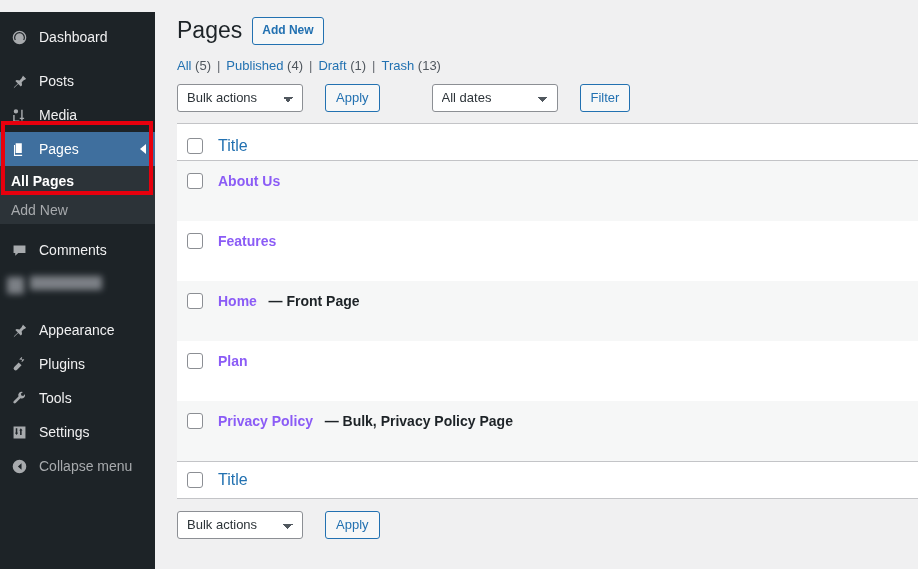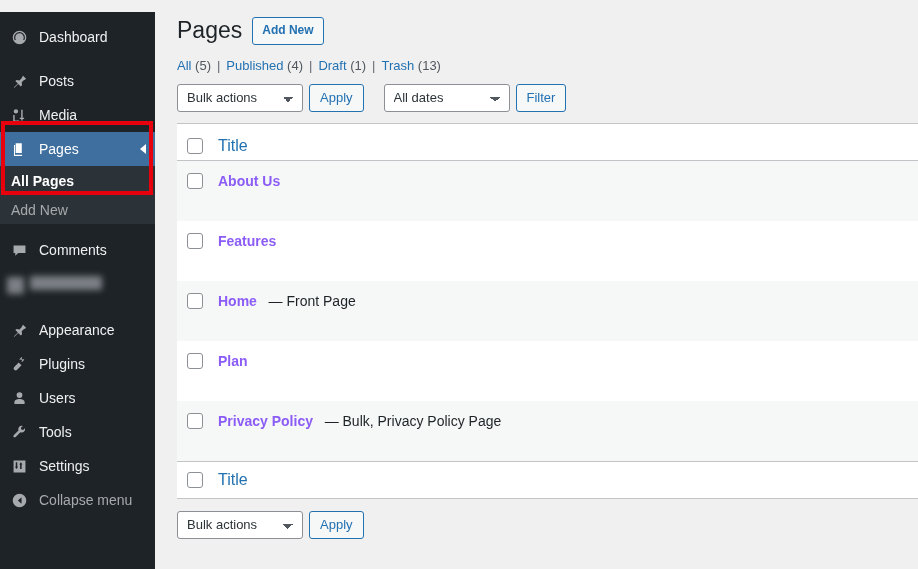--- a/index.html
+++ b/index.html
@@ -134,21 +134,21 @@
     color: #2271b1;
     text-decoration: none;
     cursor: pointer;
   }
   .subsubsub .cnt { color: #50575e; }
   .subsubsub .sep { color: #646970; padding: 0 6px; }
 
   .tablenav {
     margin-top: 11px;
     display: flex; align-items: flex-end;
-    gap: 6px;
+    gap: 22px;
   }
   .tablenav.bottom { margin-top: 12px; }
   select.wp-select {
     -webkit-appearance: none; appearance: none;
     font-family: "Liberation Sans", sans-serif;
     font-size: 13px;
     color: #2c3338;
     background-color: #fff;
     border: 1px solid #8c8f94;
     border-radius: 3px;
@@ -226,21 +226,21 @@
   }
   .row-title {
     color: #8b5cf6;
     font-weight: bold;
     font-size: 14px;
     cursor: pointer;
     text-decoration: none;
   }
   .post-state {
     color: #1d2327;
-    font-weight: normal;
+    font-weight: bold;
     font-size: 14px;
   }
 </style>
 </head>
 <body>
 
 <div id="root">
 
   <nav id="sidebar">
 
@@ -319,28 +319,20 @@
 
     <div class="menu-item">
       <span class="mi-icon">
         <svg width="17" height="17" viewBox="0 0 20 20" fill="currentColor" aria-hidden="true">
           <path d="M15.6 4.4 13 7l-.8-.8 1-1-1.5-1.5-1 1-.8-.8 2.6-2.6.8.8-.9.9L14 4.5l.9-.9.7.8zM9 7.6l3.4 3.4-5.2 5.2a2.4 2.4 0 0 1-3.4-3.4L9 7.6z"></path>
         </svg>
       </span>
       <span class="mi-label">Plugins</span>
     </div>
 
-    <div class="menu-item">
-      <span class="mi-icon">
-        <svg width="17" height="17" viewBox="0 0 20 20" fill="currentColor" aria-hidden="true">
-          <path d="M10 9.3a3.4 3.4 0 1 0 0-6.8 3.4 3.4 0 0 0 0 6.8zm0 1.4c-3 0-6 1.5-6 3.3v2.5h12V14c0-1.8-3-3.3-6-3.3z"></path>
-        </svg>
-      </span>
-      <span class="mi-label">Users</span>
-    </div>
 
     <div class="menu-item">
       <span class="mi-icon">
         <svg width="17" height="17" viewBox="0 0 20 20" fill="currentColor" aria-hidden="true">
           <path d="M16.3 4.6a4 4 0 0 1-5.2 5.2l-5.6 5.6a1.6 1.6 0 1 1-2.3-2.3l5.6-5.6a4 4 0 0 1 5.2-5.2L11.6 4.3l.6 2.2 2.2.6 2.1-2.5z"></path>
         </svg>
       </span>
       <span class="mi-label">Tools</span>
     </div>
 

